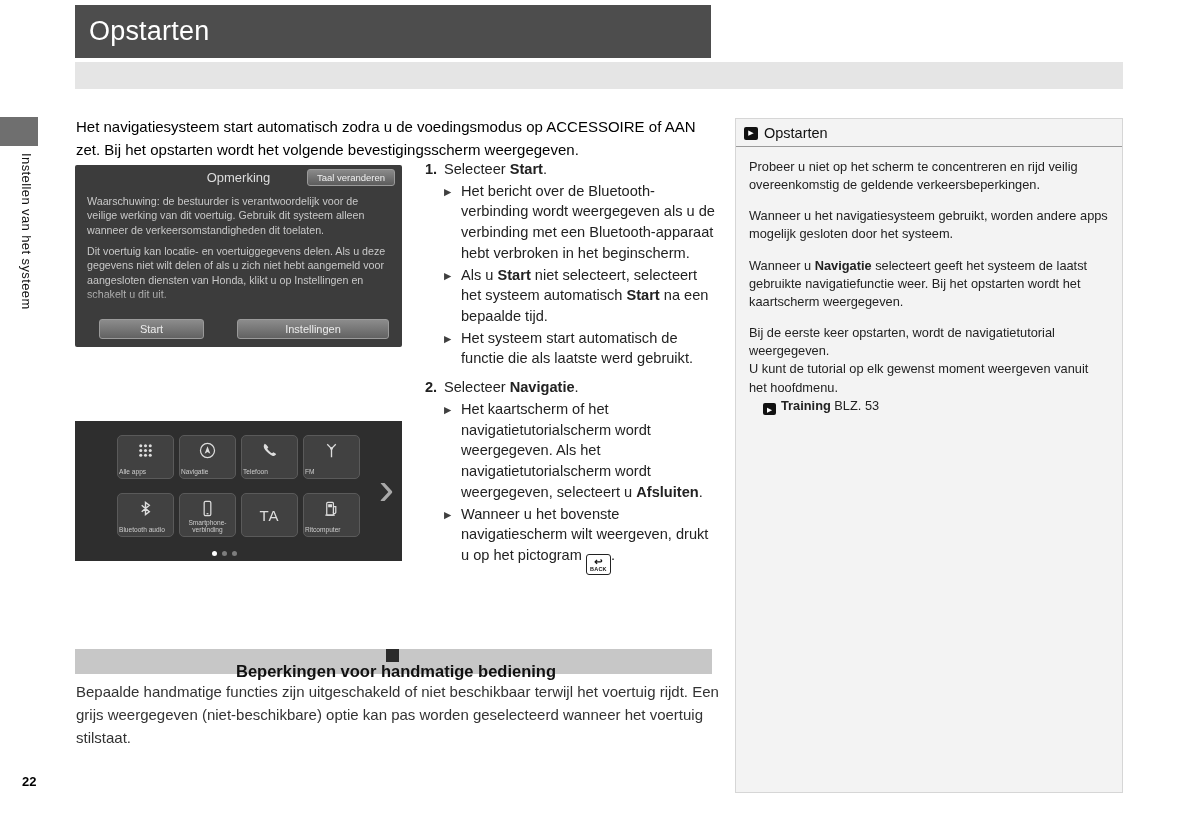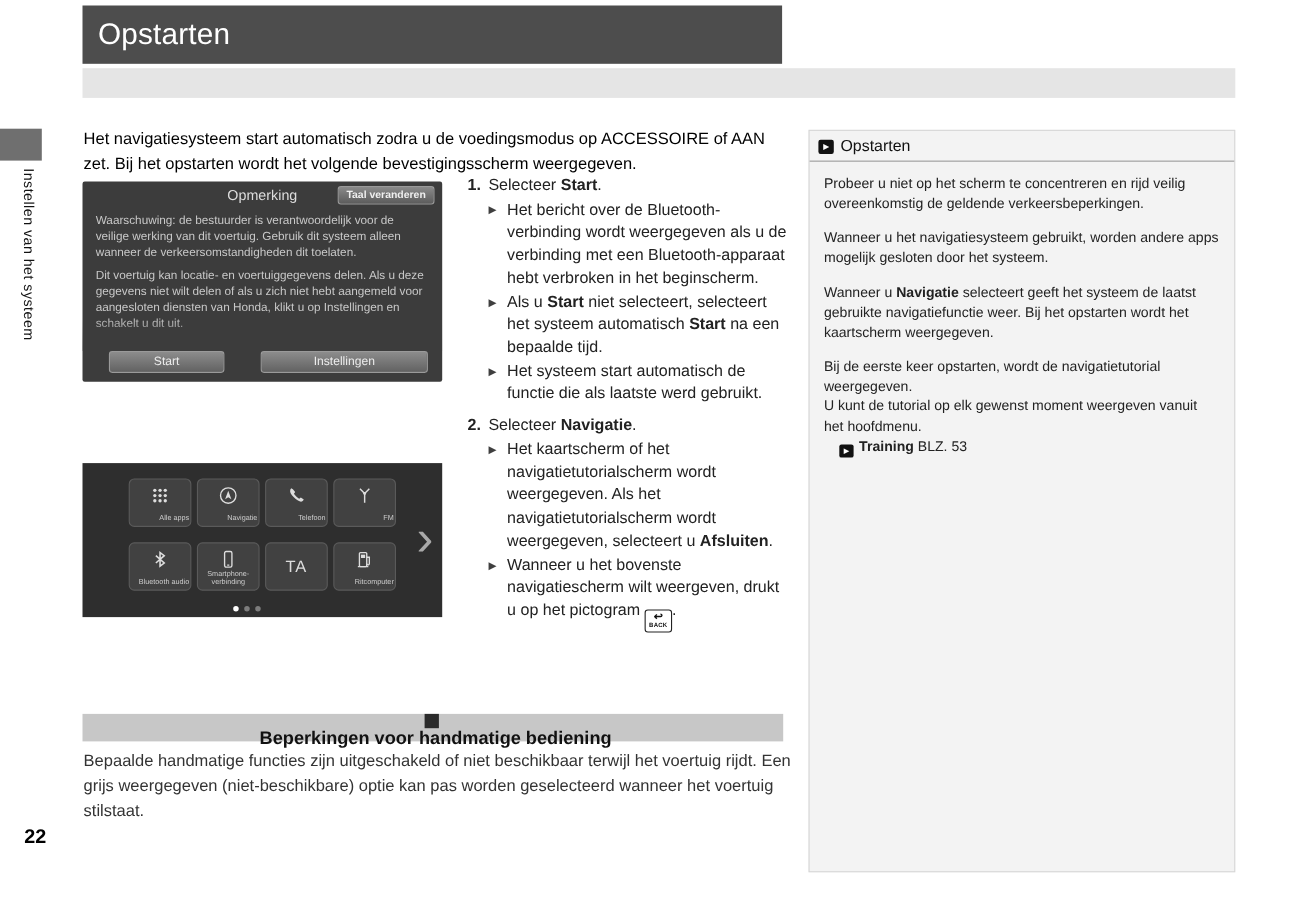--- a/index.html
+++ b/index.html
@@ -6,31 +6,31 @@
   html,body { width:1191px; height:840px; }
   body { background:#ffffff; font-family:"Liberation Sans", sans-serif; position:relative; overflow:hidden; color:#222; }
 
   
   .title-bar { position:absolute; left:75px; top:5px; width:636px; height:53px; background:#4d4d4d;
     display:flex; align-items:center; padding-left:14px; }
   .title-bar span { color:#fff; font-size:27px; font-weight:400; letter-spacing:0.2px; }
   .gray-band { position:absolute; left:75px; top:62px; width:1048px; height:27px; background:#e5e5e5; }
   .chapter-tab { position:absolute; left:0; top:117px; width:38px; height:29px; background:#6f6f6f; }
   .vertical-label { position:absolute; left:19px; top:153px; writing-mode:vertical-rl; font-size:13px; color:#111; letter-spacing:0.4px; }
-  .page-num { position:absolute; left:22px; top:750px; font-size:18px; font-weight:600; color:#000; }
+  .page-num { position:absolute; left:22px; top:774px; font-size:13px; font-weight:600; color:#000; }
 
   
   .intro { position:absolute; left:76px; top:116px; width:645px; font-size:15px; line-height:1.5; color:#000000; }
 
   
   .shot1 { position:absolute; left:75px; top:165px; width:327px; height:182px; background:#3c3c3c; border-radius:2px; overflow:hidden; }
   .shot1-header { position:relative; height:25px; display:flex; align-items:center; justify-content:center; }
   .shot1-title { color:#ddd; font-size:13px; }
   .lang-btn { position:absolute; right:7px; top:4px; width:88px; height:17px; background:linear-gradient(#8a8a8a,#5c5c5c);
-    border:1px solid #9a9a9a; border-radius:3px; color:#f0f0f0; font-size:9.5px; display:flex; align-items:center; justify-content:center;font-weight:bold; }
+    border:1px solid #9a9a9a; border-radius:3px; color:#f0f0f0; font-size:9.5px; display:flex; align-items:center; justify-content:center; }
   .shot1-body { padding:4px 12px 0; color:#c8c8c8; font-size:10.7px; line-height:1.34; }
   .shot1-body p + p { margin-top:7px; }
   .shot1-fade { position:absolute; left:0; right:0; bottom:28px; height:30px;
     background:linear-gradient(rgba(60,60,60,0), #3c3c3c 88%); pointer-events:none; }
   .shot1-buttons { position:absolute; left:24px; bottom:8px; display:flex; gap:13px; }
   .scr-btn { height:20px; background:linear-gradient(#8c8c8c,#626262); border:1px solid #9a9a9a; border-radius:3px;
     color:#ececec; font-size:11px; display:flex; align-items:center; justify-content:center; }
   .scr-btn.start { width:105px; }
   .scr-btn.settings { width:152px;margin-left:20px; }
 
@@ -47,21 +47,21 @@
   .back-icon { display:inline-flex; flex-direction:column; align-items:center; justify-content:center;
     width:25px; height:21px; border:1.5px solid #222; border-radius:3px; background:#fff; vertical-align:-5px; line-height:1; }
   .bi-arrow { font-size:10px; font-weight:bold; color:#111; }
   .bi-label { font-size:5.5px; font-weight:bold; letter-spacing:0.2px; color:#111; }
 
   
   .shot2 { position:absolute; left:75px; top:421px; width:327px; height:140px; background:#2e2e2e; overflow:hidden; }
   .tiles { position:absolute; left:42px; top:14px; display:grid; grid-template-columns:repeat(4,57px);
     grid-auto-rows:44px; column-gap:5px; row-gap:14px; }
   .tile { background:#414141; border:1px solid #5a5a5a; border-radius:5px; position:relative;
-    display:flex; flex-direction:column; align-items:flex-end; justify-content:flex-end; padding:2px 1px 2px; }
+    display:flex; flex-direction:column; align-items:flex-start; justify-content:flex-end; padding:2px 1px 2px; }
   .tile-icon { position:absolute; top:2px; left:0; right:0; height:24px; display:flex; align-items:center; justify-content:center; }
   .tile-icon svg { width:19px; height:19px; }
   .tile-label { font-size:6.6px; color:#cccccc; text-align:center; line-height:1.15; }
   .ta-big { margin:auto; font-size:15px; color:#ddd; letter-spacing:1px; }
   .dots { position:absolute; left:0; right:28px; bottom:5px; display:flex; justify-content:center; gap:5px; }
   .dot { width:5px; height:5px; border-radius:50%; background:#7d7d7d; }
   .dot.active { background:#ffffff; }
   .chevron { position:absolute; right:8px; top:50%; transform:translateY(-56%); font-size:46px; color:#a9a9a9; line-height:1; font-weight:100; }
 
   

